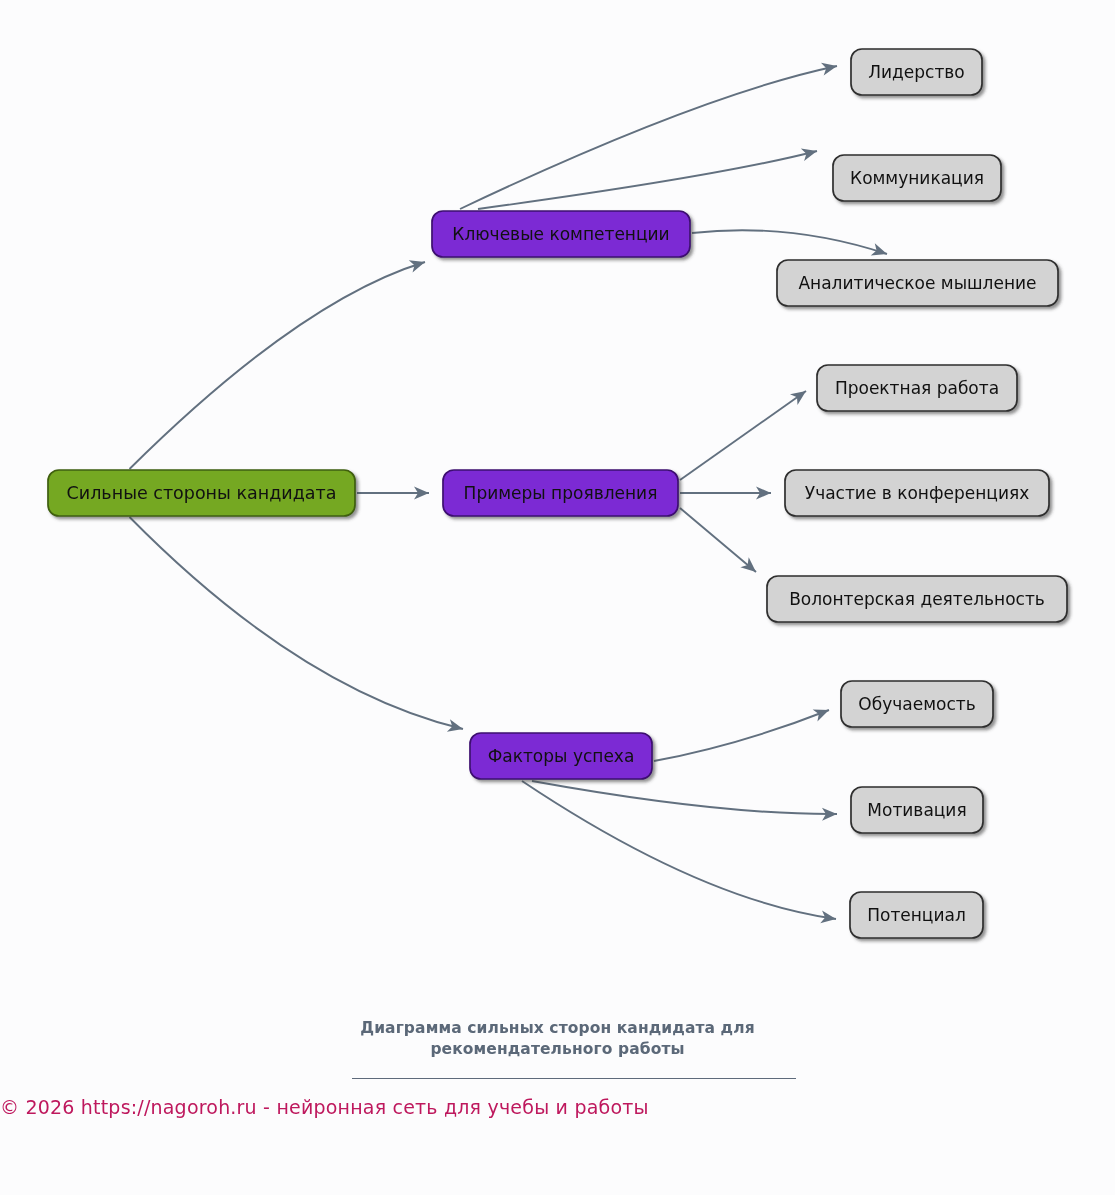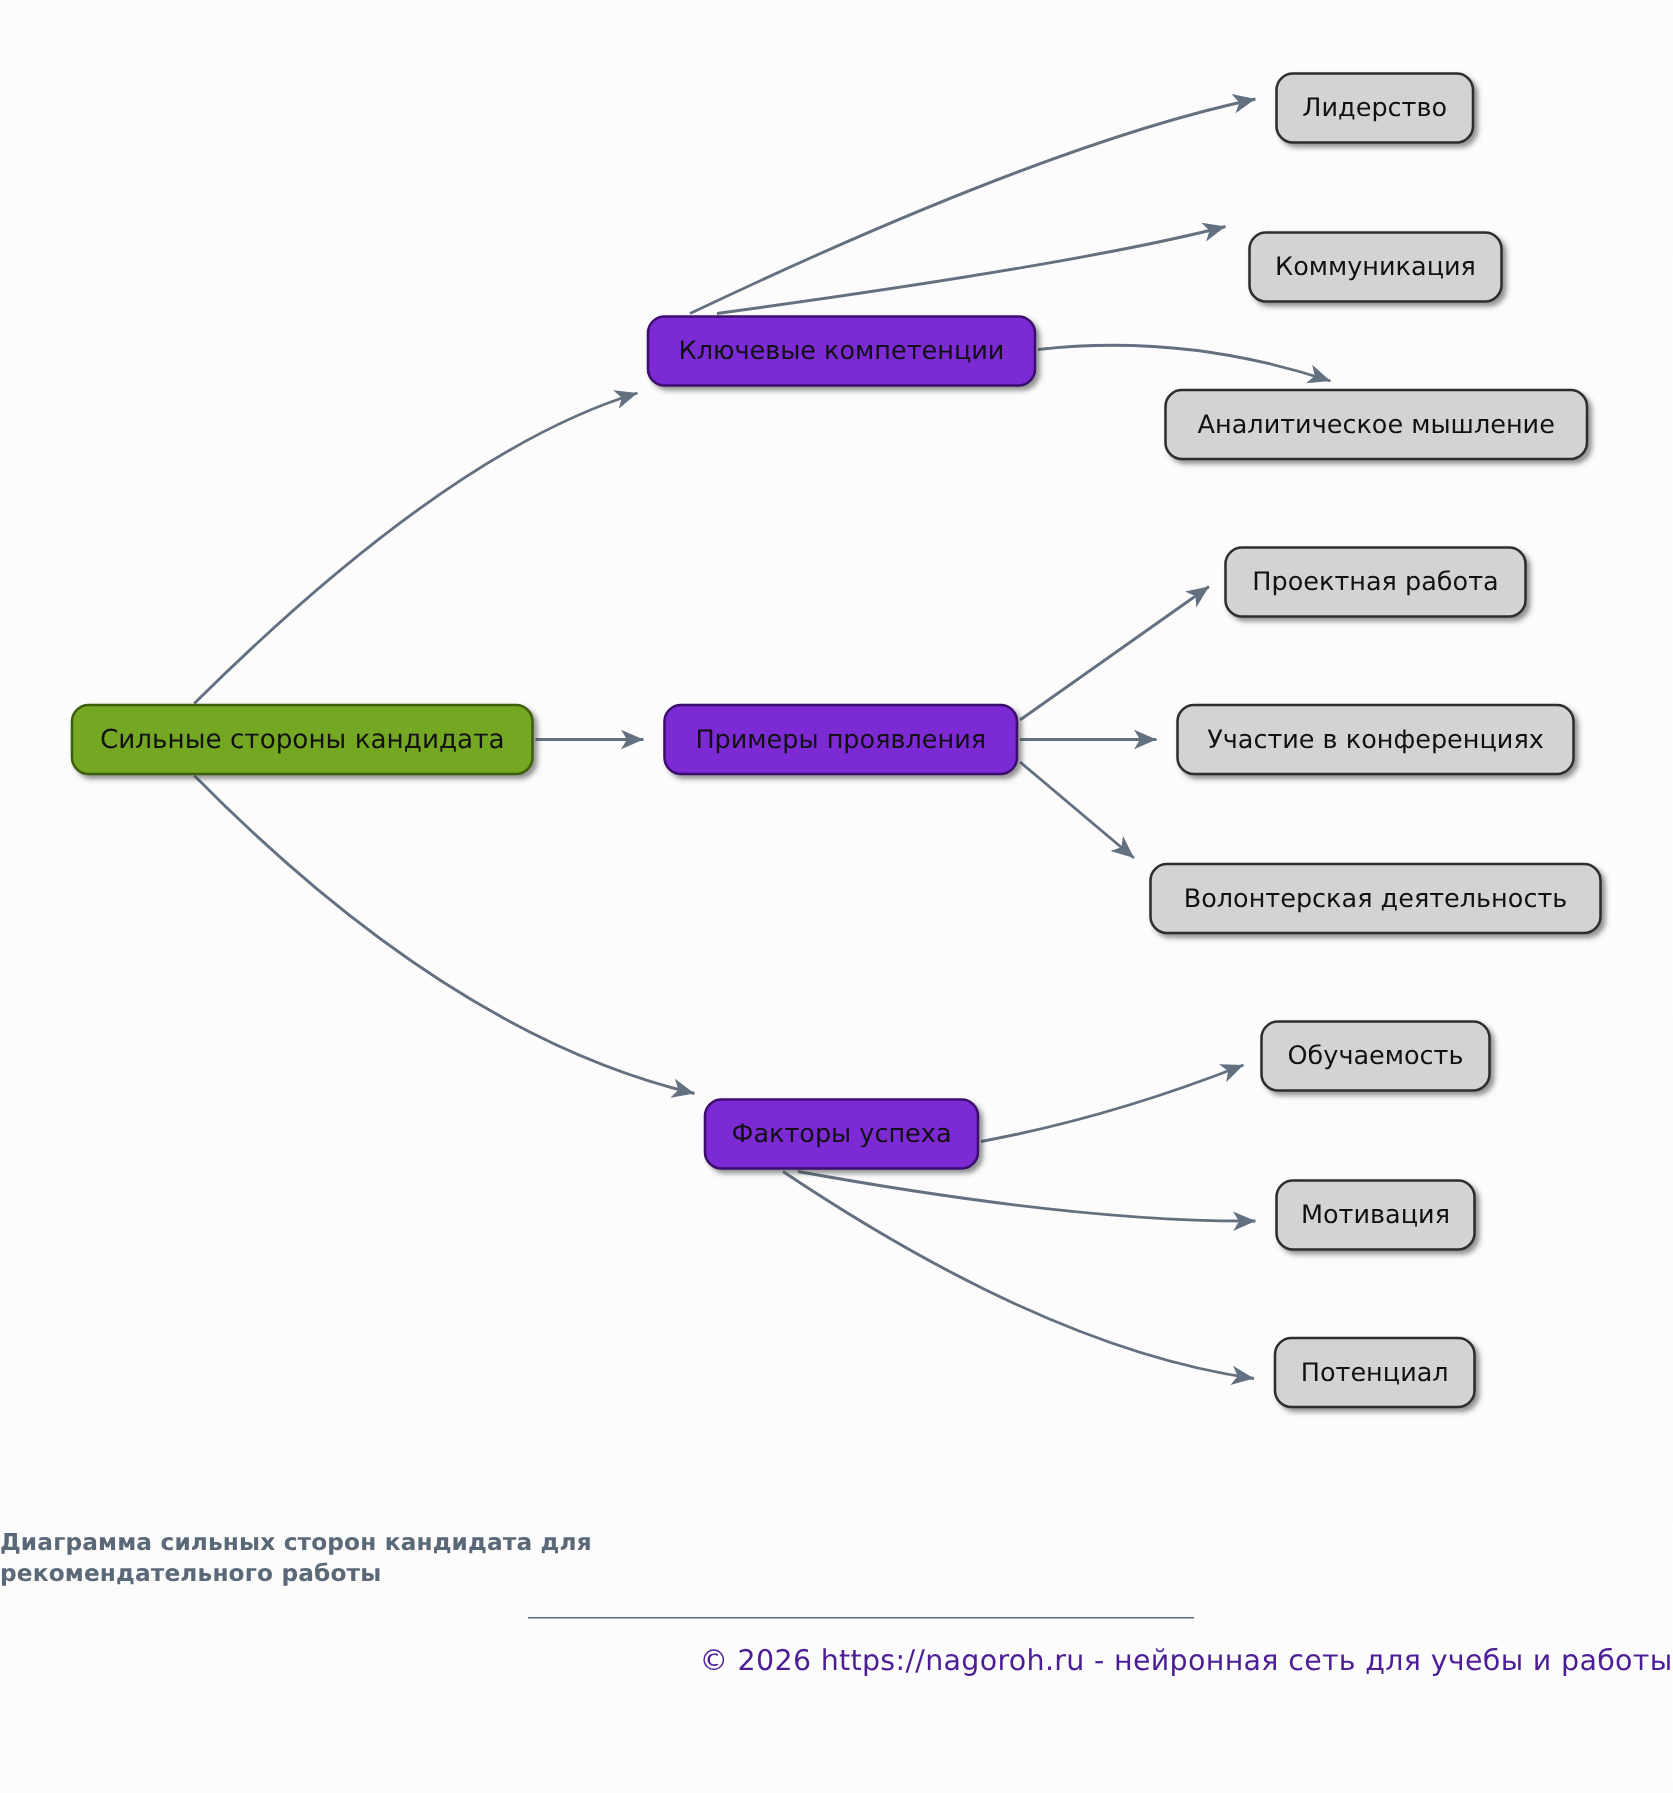--- a/index.html
+++ b/index.html
@@ -31,21 +31,21 @@
     stroke: #62707f;
     stroke-width: 1.9px;
   }
   .arrow-head { fill: #62707f; stroke: none; }
 
   .caption {
     position: absolute;
     left: 0;
     right: 0;
     top: 1018px;
-    text-align: left;
+    text-align: center;
     font-family: "DejaVu Sans", sans-serif;
     font-size: 15.5px;
     font-weight: bold;
     line-height: 1.35;
     color: #5b6878;
     letter-spacing: 0.1px;
   }
   .caption-line2 { display: block; }
 
   .divider {
@@ -55,24 +55,24 @@
     width: 444px;
     height: 0;
     border-top: 1.6px solid #5e6a7b;
   }
 
   .footer {
     position: absolute;
     left: 0;
     right: 0;
     top: 1096px;
-    text-align: right;
+    text-align: left;
     font-family: "DejaVu Sans", sans-serif;
     font-size: 19px;
-    color: #4c1d95;
+    color: #be185d;
     letter-spacing: 0.2px;
   }
 </style>
 </head>
 <body>
 
 <div id="page">
 
   <svg id="mindmap" width="1115" height="1010" viewBox="0 0 1115 1010">
     <defs>

